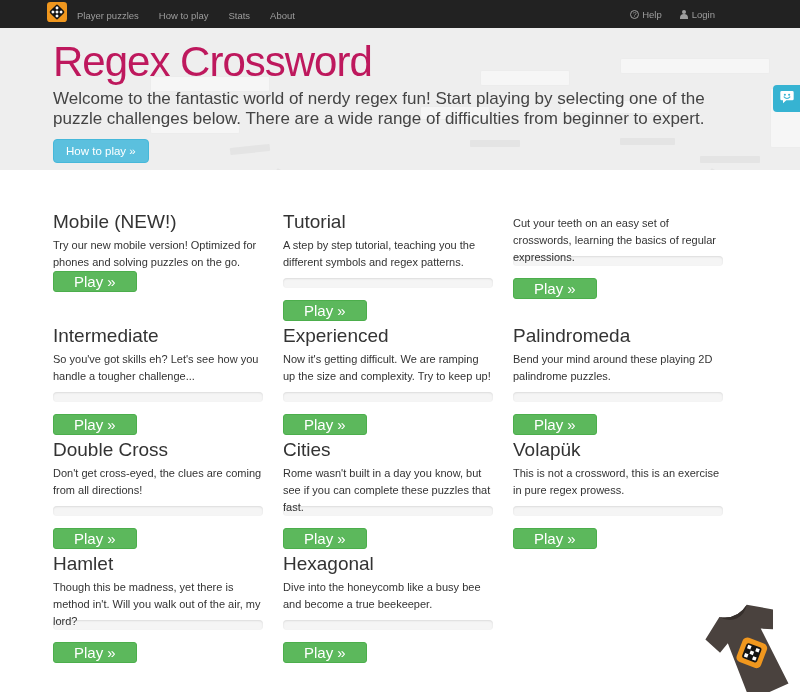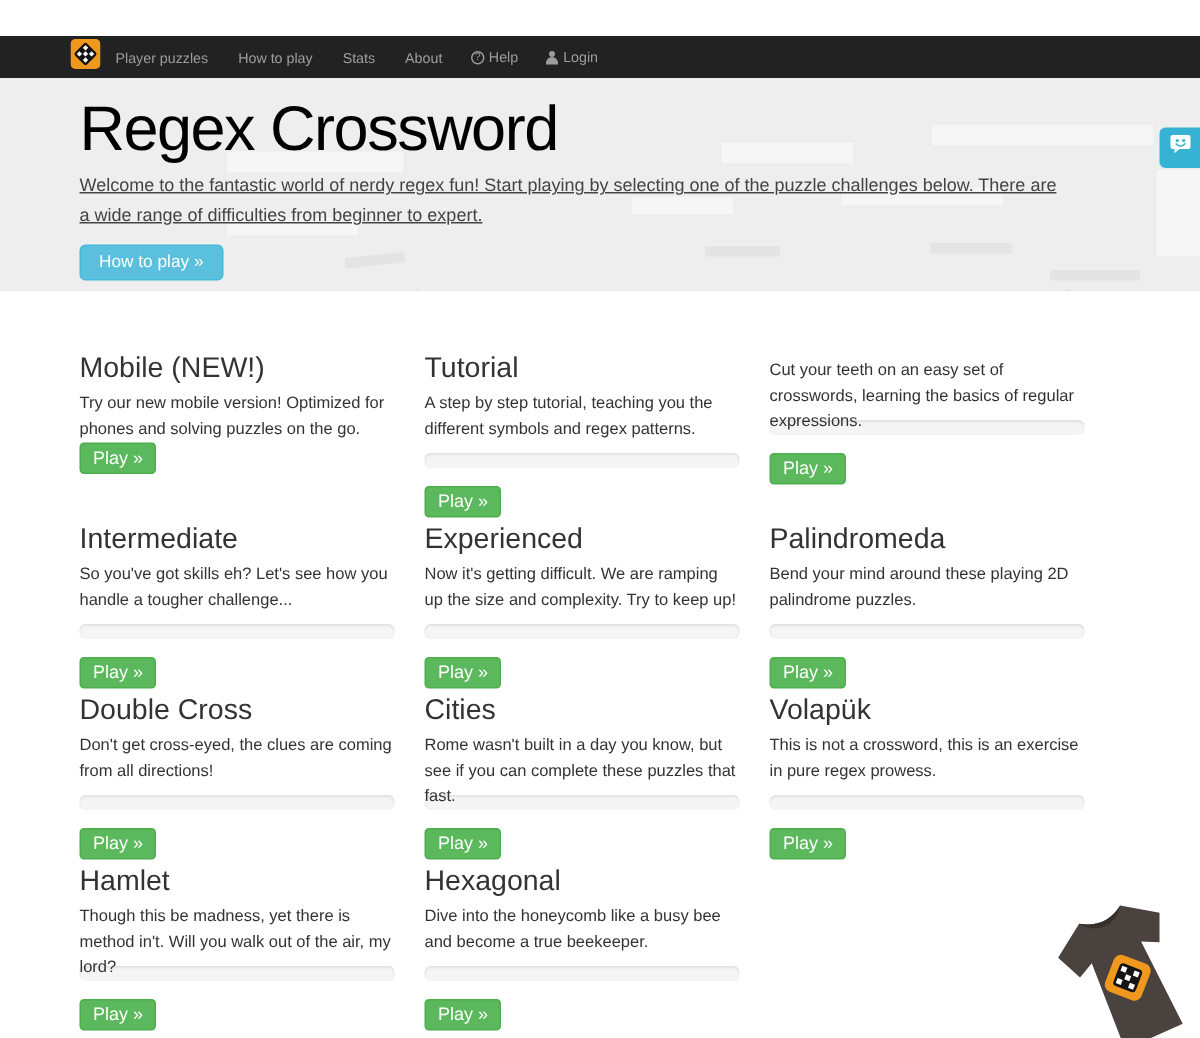--- a/index.html
+++ b/index.html
@@ -8,23 +8,22 @@
     width:800px; height:692px;
     position:relative; overflow:hidden;
     background:#ffffff;
     font-family:"Liberation Sans", sans-serif;
     color:#333;
   }
 
   
   .navbar {
     height:28px; background:#222222;
-    display:flex; align-items:center; 
+    display:flex; align-items:center; justify-content:space-between;
     padding:0 76px 0 47px;
-    margin-top:24px;
   }
   .nav-left { display:flex; align-items:center; }
   .brand { display:flex; align-items:center; cursor:pointer; }
   .nav-list { list-style:none; margin:0; padding:0; display:flex; }
   .nav-item {
     color:#9d9d9d; font-size:9.5px; padding:0 10px;
     text-decoration:none; cursor:pointer; display:inline-block;
   }
   .nav-right { display:flex; align-items:center; }
   .nav-right .nav-item { display:flex; align-items:center; gap:3px; padding:0 9px; }
@@ -42,25 +41,25 @@
     border-radius:4px 4px 0 0; background:#9d9d9d;
   }
 
   
   .hero {
     position:relative; height:142px; background:#eeeeee;
     padding:12px 0 0 53px; overflow:hidden;
   }
   .hero h1 {
     margin:0; font-size:42px; line-height:44px; font-weight:400;
-    color:#000000; letter-spacing:-1px; position:relative; z-index:2;
+    color:#be185d; letter-spacing:-1px; position:relative; z-index:2;
   }
   .hero p {
-    margin:5px 0 0 0; max-width:660px; font-size:12px; line-height:20px;
-    color:#444; position:relative; z-index:2;text-decoration:underline;
+    margin:5px 0 0 0; max-width:660px; font-size:17px; line-height:20px;
+    color:#444; position:relative; z-index:2;
   }
   .btn-info {
     display:inline-block; margin-top:10px; background:#5bc0de;
     border:1px solid #46b8da; color:#fff; font-size:11.5px;
     padding:5px 12px; border-radius:4px; text-decoration:none;
     cursor:pointer; position:relative; z-index:2;
   }
   .watermarks { position:absolute; inset:0; z-index:1; pointer-events:none; }
   .wm { position:absolute; border:1px solid rgba(120,120,120,.07); background:rgba(255,255,255,.45); border-radius:2px; }
   .wm-bar { position:absolute; background:rgba(120,120,120,.08); border-radius:1px; }
@@ -79,22 +78,22 @@
   .card { width:210px; padding-top:6px; }
   .card-title { margin:0; font-size:19px; line-height:22px; font-weight:400; color:#333; }
   .card-desc { margin:4px 0 0 0; font-size:11px; line-height:17px; color:#333; height:34px; }
   .progress {
     margin-top:7px; height:10px; width:210px; background:#f5f5f5;
     border-radius:4px; box-shadow:inset 0 1px 2px rgba(0,0,0,.1);
   }
   .progress-fill { height:100%; width:0%; background:#5cb85c; border-radius:4px; }
   .play-btn {
     display:inline-block; margin-top:12px; background:#5cb85c;
-    border:1px solid #4cae4c; color:#fff; font-size:12px; line-height:11px;
-    padding:4px 8px; border-radius:3px; text-decoration:none; cursor:pointer;
+    border:1px solid #4cae4c; color:#fff; font-size:15px; line-height:11px;
+    padding:4px 20px; border-radius:3px; text-decoration:none; cursor:pointer;
   }
   .card.no-progress .play-btn { margin-top:0; }
 
   
   .tshirt { position:absolute; right:-16px; bottom:-20px; z-index:4; cursor:pointer; }
 </style>
 </head>
 <body>
 
 <nav class="navbar">

